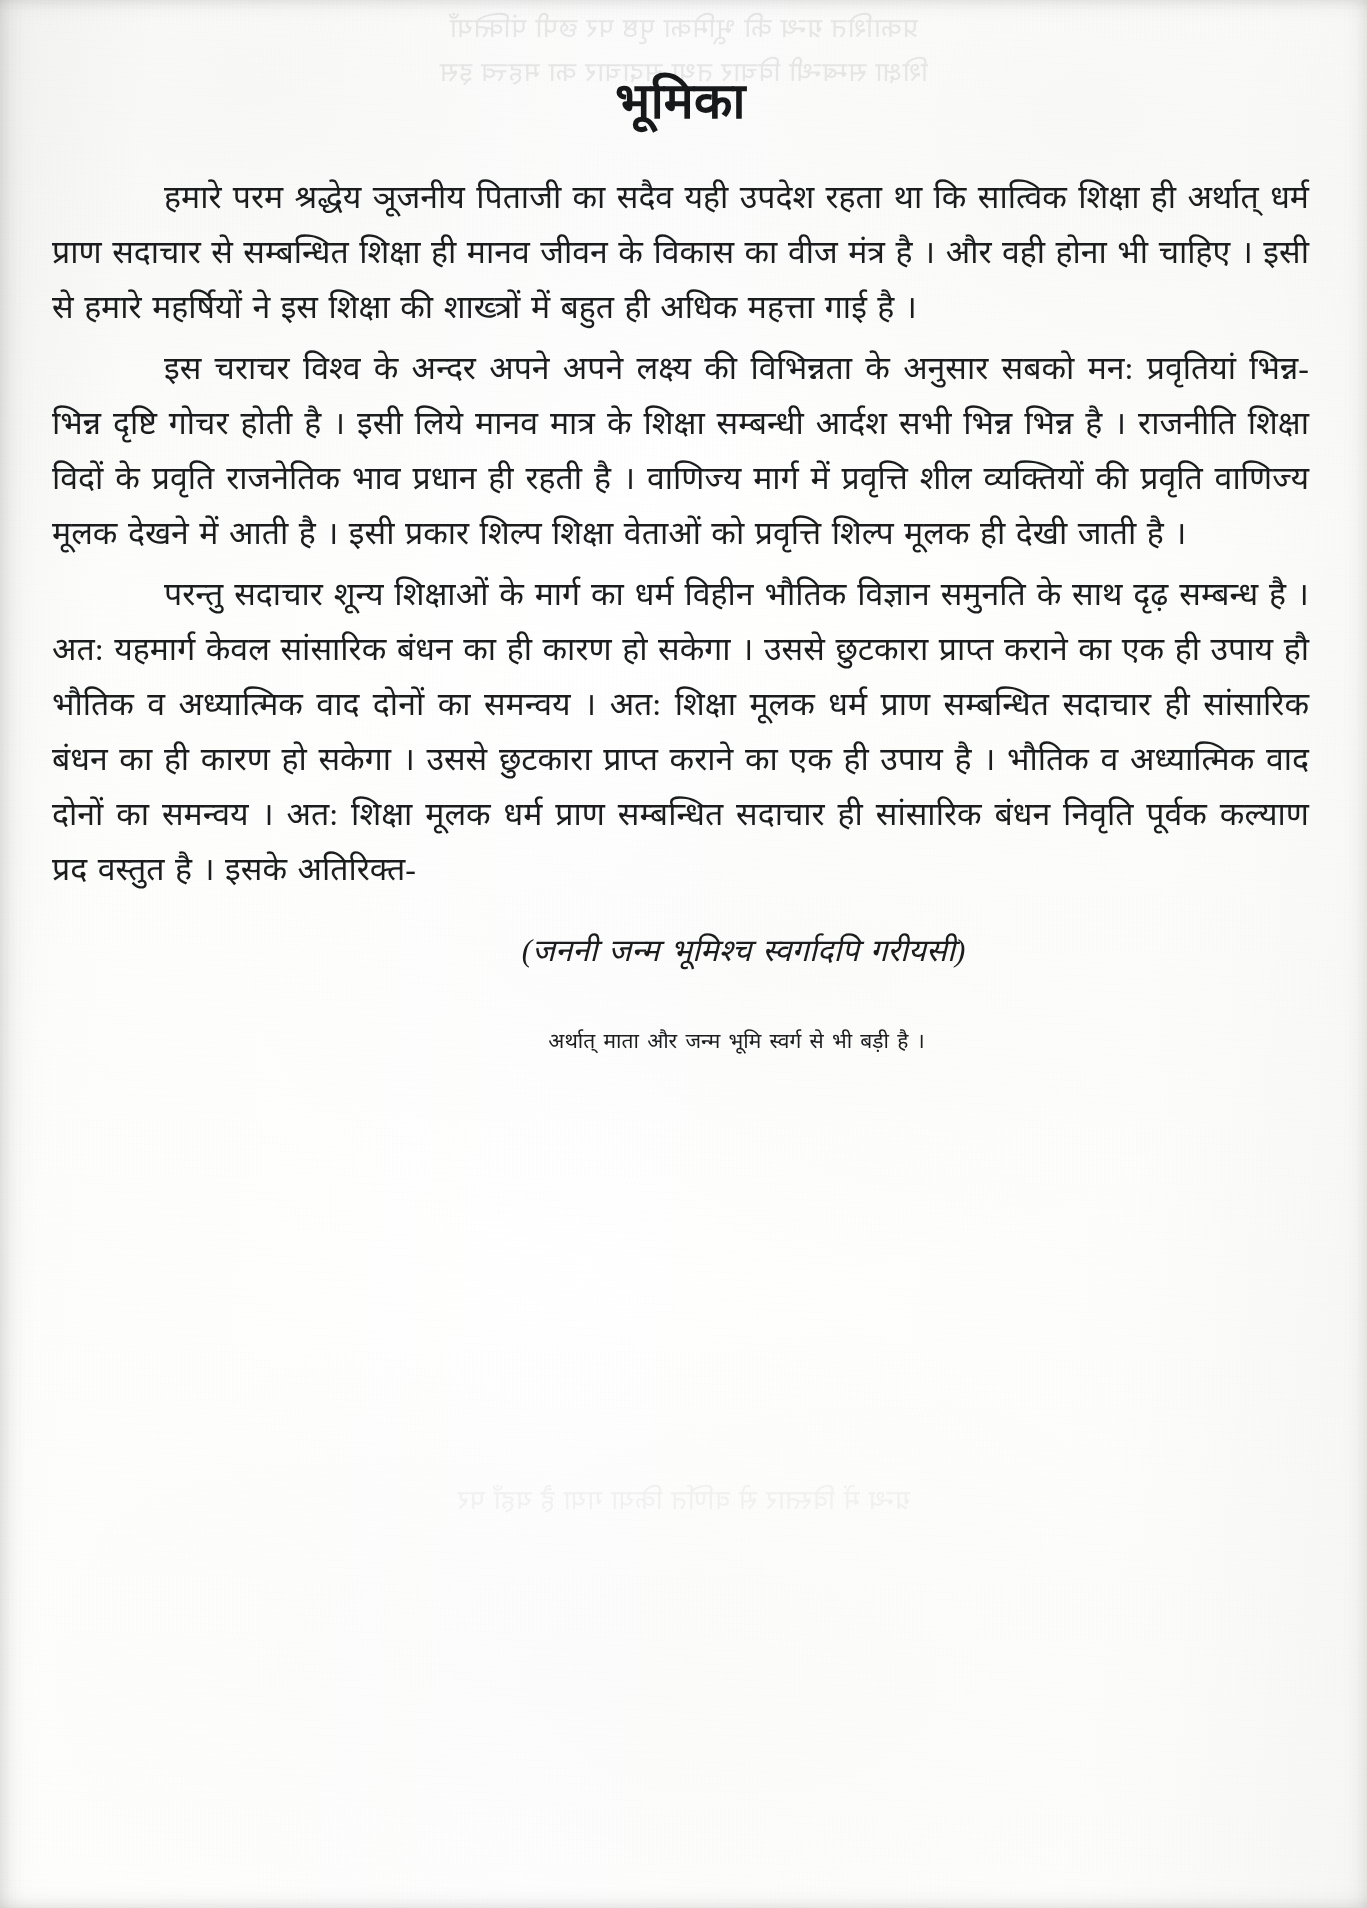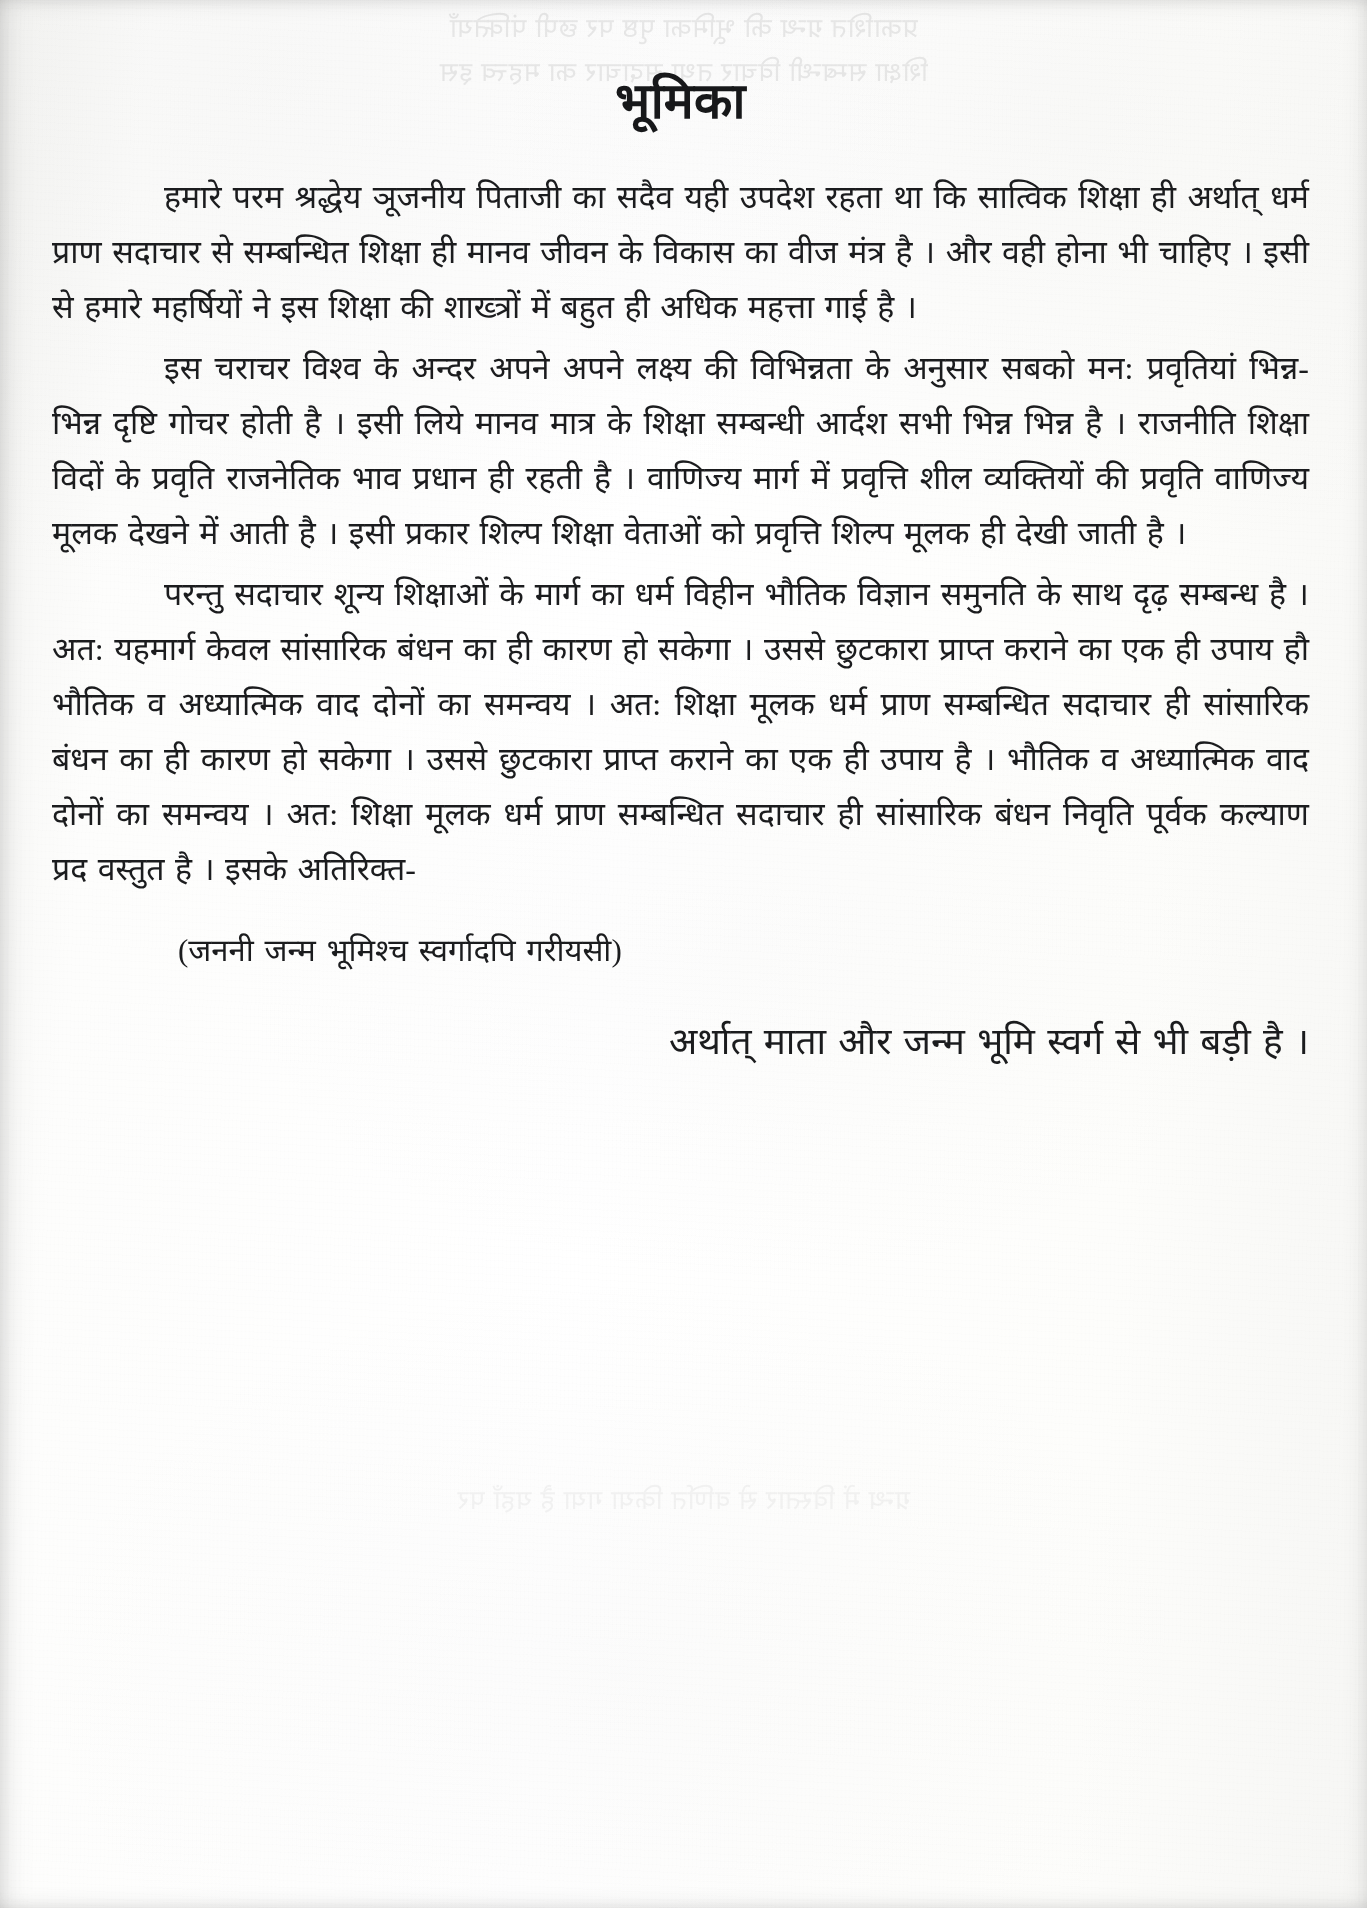--- a/index.html
+++ b/index.html
@@ -86,32 +86,33 @@
     font-family: "Liberation Serif", "DejaVu Serif", serif;
     -webkit-font-smoothing: none;
   }
 
   .verse {
     margin: 26px 0 0 0;
     font-size: 31px;
     line-height: 55px;
     color: #1b1c1e;
     text-indent: 126px;
-    text-align: left;
+    text-align: center;
     word-spacing: 3px;
     font-family: "Liberation Serif", "DejaVu Serif", serif;
+    font-style: italic;
   }
 
   .gloss {
     margin: 36px 0 0 0;
-    font-size: 37px;
+    font-size: 21px;
     line-height: 55px;
     color: #1b1c1e;
     text-indent: 112px;
-    text-align: right;
+    text-align: center;
     word-spacing: 3px;
     font-family: "Liberation Serif", "DejaVu Serif", serif;
   }
 
   
   .vignette {
     position: absolute;
     inset: 0;
     pointer-events: none;
     z-index: 4;

